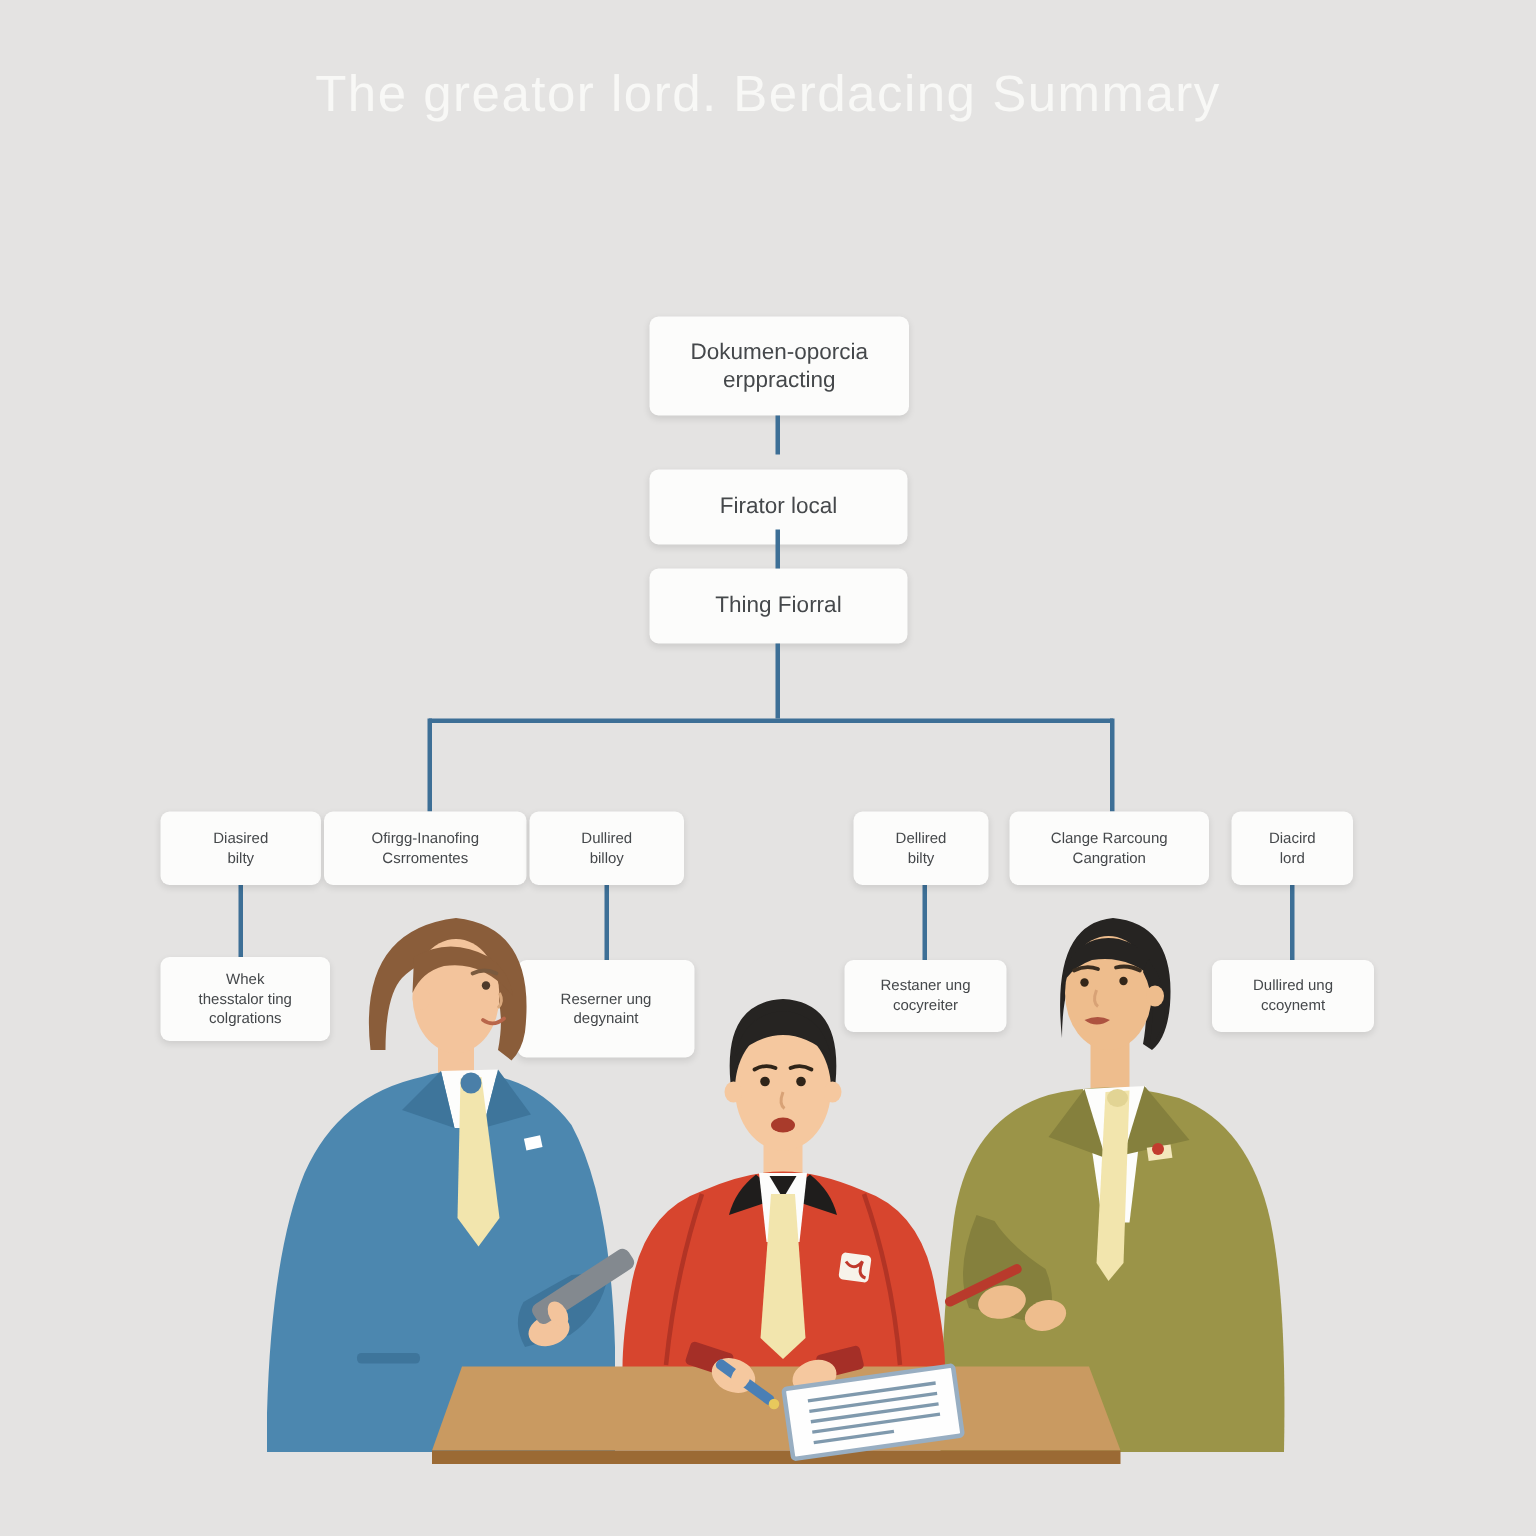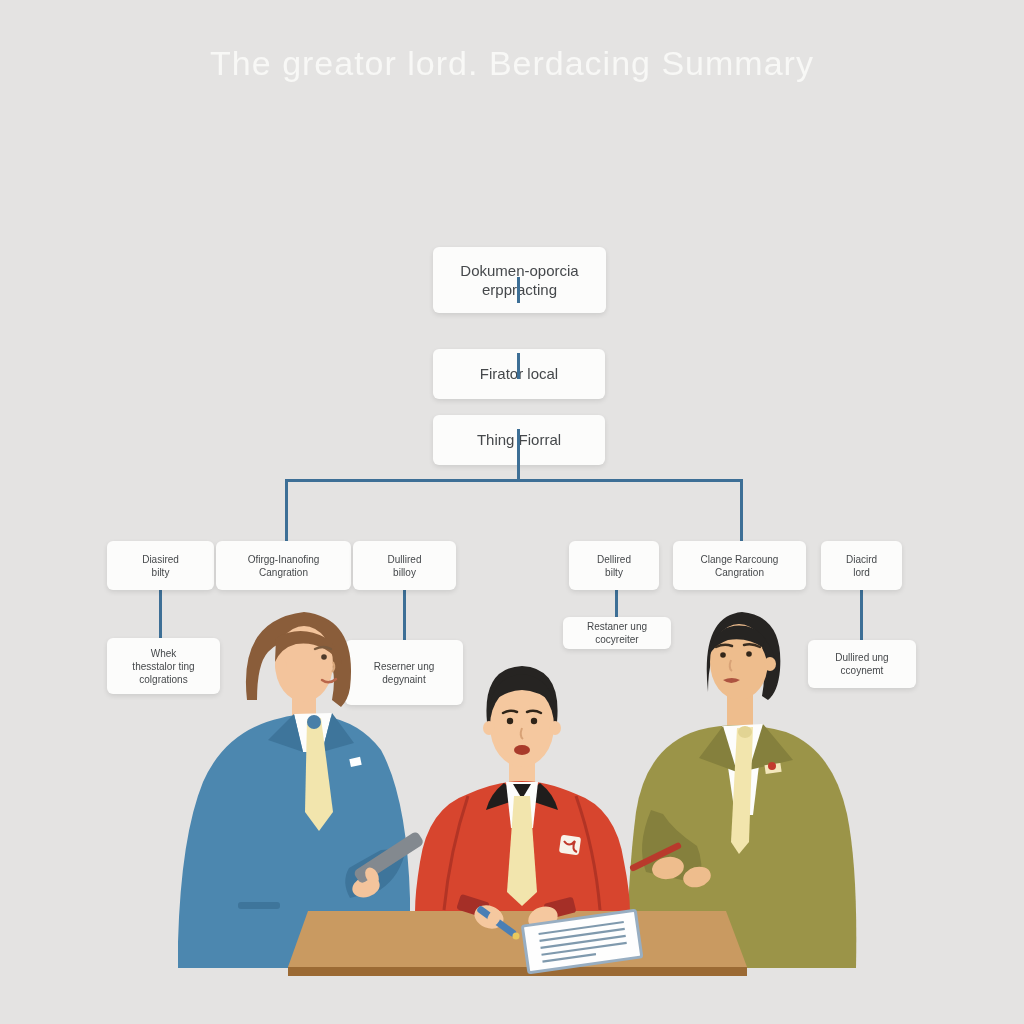--- a/index.html
+++ b/index.html
@@ -11,21 +11,21 @@
   .title{
     position:absolute;left:0;top:44px;width:1024px;text-align:center;
     font-size:34px;letter-spacing:1px;color:var(--title);font-weight:400;
   }
   .node{
     position:absolute;background:var(--box-bg);border-radius:6px;
     box-shadow:0 2px 5px rgba(0,0,0,0.10);
     display:flex;align-items:center;justify-content:center;text-align:center;
     color:var(--box-text);white-space:pre-line;line-height:1.3;
   }
-  .node.big{font-size:15px;margin-top:36px;}
+  .node.big{font-size:15px;}
   .node.small{font-size:10px;}
   .vline{position:absolute;width:3px;background:var(--connector);}
   .hline{position:absolute;height:3px;background:var(--connector);}
   svg{display:block;}
 </style>
 </head>
 <body>
 
 <div class="title">The greator lord. Berdacing Summary</div>
 
@@ -41,36 +41,36 @@
 <div class="vline" style="left:285px;top:479px;height:62px"></div>
 <div class="vline" style="left:740px;top:479px;height:62px"></div>
 <div class="vline" style="left:159px;top:589px;height:51px"></div>
 <div class="vline" style="left:403px;top:589px;height:51px"></div>
 <div class="vline" style="left:615px;top:589px;height:51px"></div>
 <div class="vline" style="left:860px;top:589px;height:51px"></div>
 
 <div class="node small" style="left:107px;top:541px;width:107px;height:49px">Diasired
 bilty</div>
 <div class="node small" style="left:216px;top:541px;width:135px;height:49px">Ofirgg-Inanofing
-Cangration</div>
+Csrromentes</div>
 <div class="node small" style="left:353px;top:541px;width:103px;height:49px">Dullired
 billoy</div>
 <div class="node small" style="left:569px;top:541px;width:90px;height:49px">Dellired
 bilty</div>
 <div class="node small" style="left:673px;top:541px;width:133px;height:49px">Clange Rarcoung
 Cangration</div>
 <div class="node small" style="left:821px;top:541px;width:81px;height:49px">Diacird
 lord</div>
 
 <div class="node small" style="left:107px;top:638px;width:113px;height:56px">Whek
 thesstalor ting
 colgrations</div>
 <div class="node small" style="left:345px;top:640px;width:118px;height:65px">Reserner ung
 degynaint</div>
-<div class="node small" style="left:563px;top:617px;width:108px;height:32px">Restaner ung
+<div class="node small" style="left:563px;top:640px;width:108px;height:48px">Restaner ung
 cocyreiter</div>
 <div class="node small" style="left:808px;top:640px;width:108px;height:48px">Dullired ung
 ccoynemt</div>
 
 <svg width="1024" height="424" viewBox="0 0 1024 424" style="position:absolute;left:0;top:600px">
 
   <g>
     <rect x="292" y="86" width="24" height="36" fill="#f3c49c"></rect>
     <path d="M281,118 Q226,130 203,182 Q181,236 178,342 L178,368 L410,368 L410,298 Q407,198 381,150 Q360,122 324,116 Q299,112 281,118 Z" fill="#4c87af"></path>
     <path d="M294,114 L332,113 L322,152 L303,152 Z" fill="#fdfdfc"></path>

